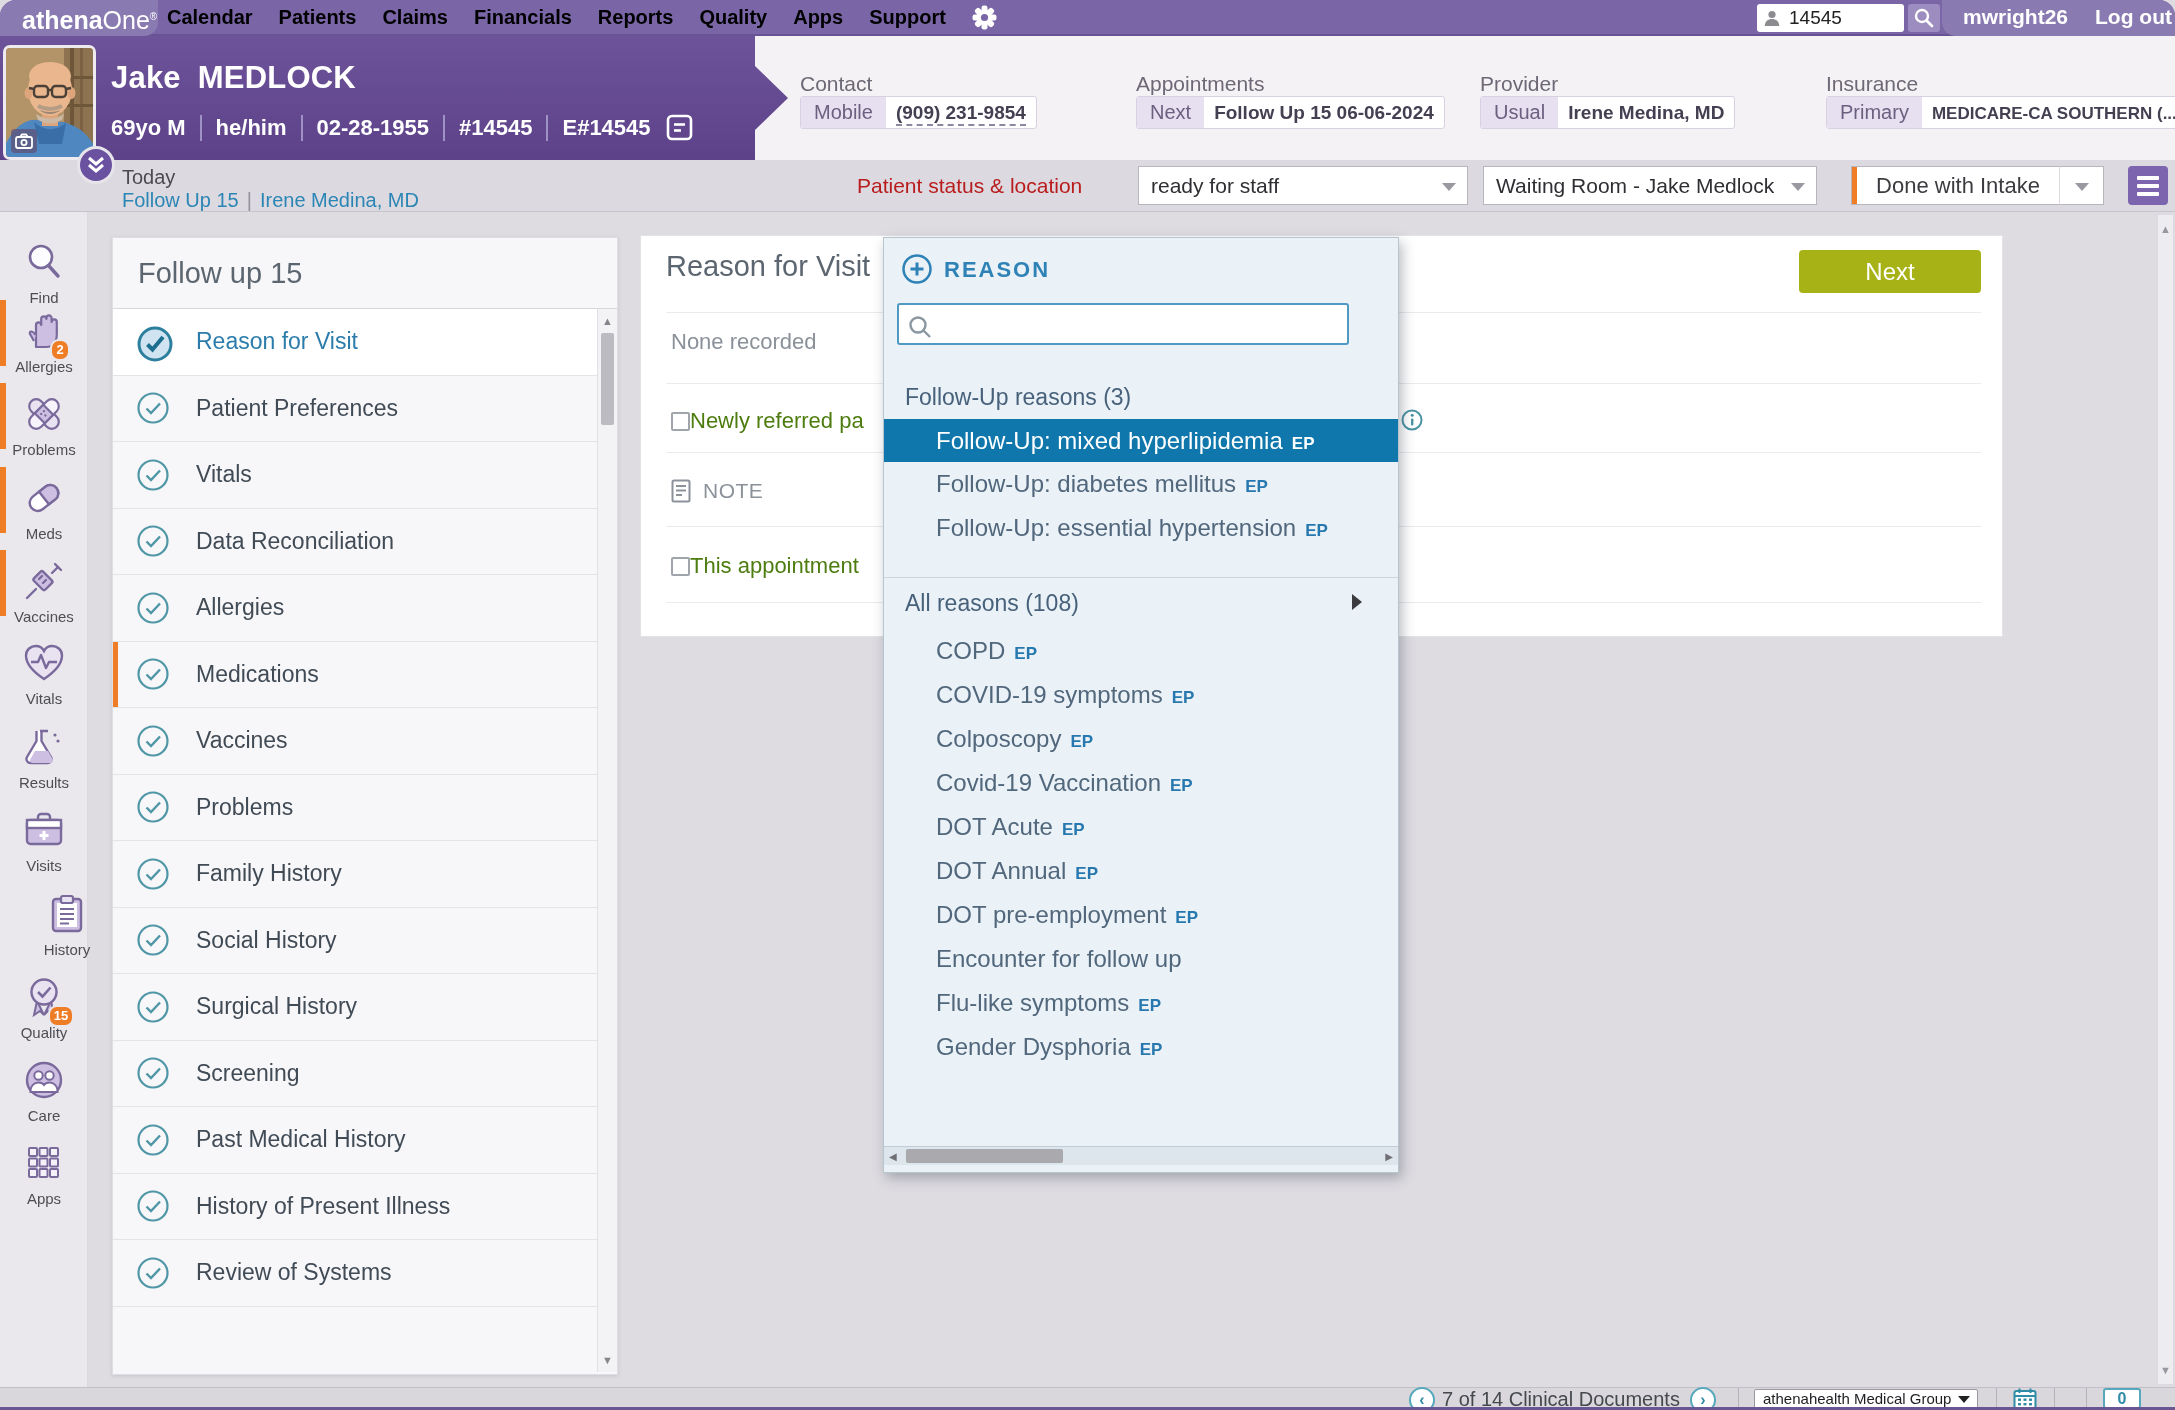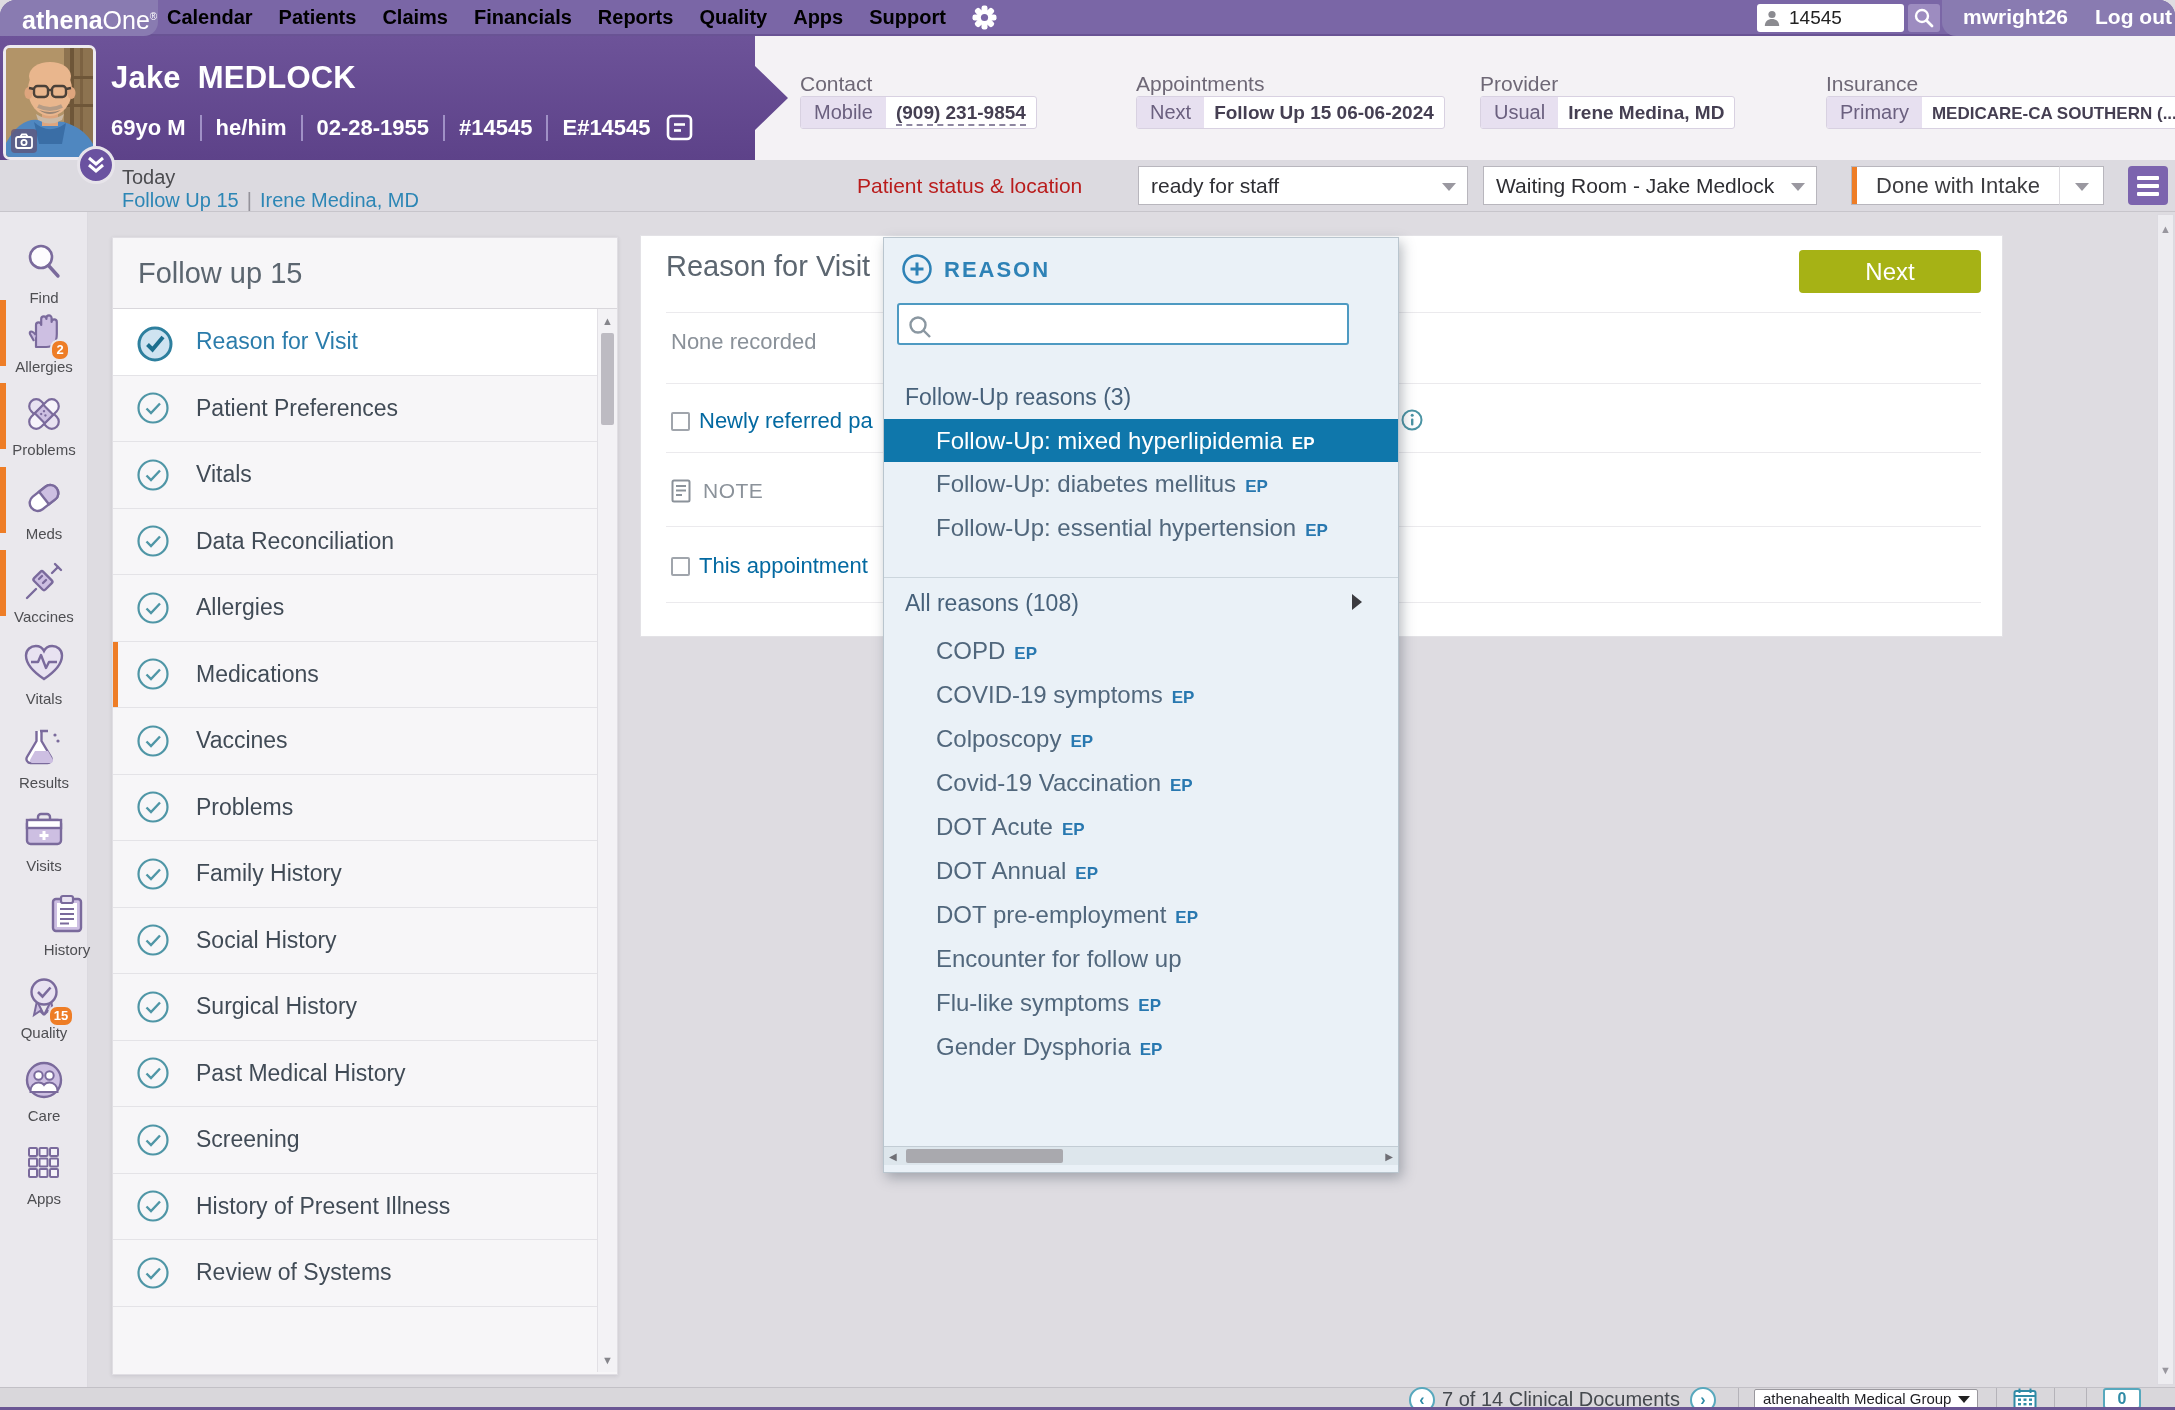--- a/index.html
+++ b/index.html
@@ -94,21 +94,21 @@
 
   
   .card{position:absolute;left:640px;top:235px;width:1363px;height:402px;background:#fff;border:1px solid #e3e2e6;}
   .card-title{position:absolute;left:25px;top:14px;font-size:29px;color:#5c6670;}
   .next-btn{position:absolute;left:1158px;top:14px;width:182px;height:43px;background:#a6b215;border-radius:4px;
             color:#fff;font-size:24px;text-align:center;line-height:43px;}
   .cdiv{position:absolute;left:25px;width:1315px;height:1px;background:#ebeaed;}
   .none-rec{position:absolute;left:30px;top:93px;font-size:22px;color:#8a9199;}
   .cbrow{position:absolute;left:30px;display:flex;align-items:center;}
   .cbox{width:19px;height:19px;border:2px solid #a0a5ac;border-radius:2px;background:#fff;}
-  .cblabel{margin-left:9px;font-size:22px;color:#0369a1;white-space:nowrap;}
+  .cblabel{margin-left:0;font-size:22px;color:#4d7c0f;white-space:nowrap;}
   .note-row{position:absolute;left:30px;top:243px;display:flex;align-items:center;color:#8b929a;}
   .note-label{margin-left:12px;font-size:21px;letter-spacing:.5px;}
   .info-ic{position:absolute;left:760px;top:173px;}
 
   
   .popup{position:absolute;left:883px;top:237px;width:516px;height:936px;background:#eaf1f7;
          border:1px solid #b9c5ce;box-shadow:3px 5px 12px rgba(50,60,75,.35);}
   .pop-plus{position:absolute;left:17px;top:15px;}
   .pop-reason{position:absolute;left:60px;top:19px;font-size:22px;font-weight:600;color:#2e82b6;letter-spacing:2px;}
   .pop-search{position:absolute;left:13px;top:65px;width:452px;height:42px;background:#fff;border:2px solid #4e9ac2;border-radius:3px;}
@@ -516,28 +516,28 @@
               <circle cx="17" cy="17" r="14.5" fill="none" stroke="#4f96a6" stroke-width="2.2"></circle>
               <polyline points="10.5,17.5 15,22 24,12.5" fill="none" stroke="#4f96a6" stroke-width="2.4"></polyline>
             </svg></span>
       <span class="plabel">Surgical History</span>
         </div>
         <div class="prow">
           <span class="ck"><svg width="34" height="34" viewBox="0 0 34 34">
               <circle cx="17" cy="17" r="14.5" fill="none" stroke="#4f96a6" stroke-width="2.2"></circle>
               <polyline points="10.5,17.5 15,22 24,12.5" fill="none" stroke="#4f96a6" stroke-width="2.4"></polyline>
             </svg></span>
+      <span class="plabel">Screening</span>
+        </div>
+        <div class="prow">
+          <span class="ck"><svg width="34" height="34" viewBox="0 0 34 34">
+              <circle cx="17" cy="17" r="14.5" fill="none" stroke="#4f96a6" stroke-width="2.2"></circle>
+              <polyline points="10.5,17.5 15,22 24,12.5" fill="none" stroke="#4f96a6" stroke-width="2.4"></polyline>
+            </svg></span>
       <span class="plabel">Past Medical History</span>
-        </div>
-        <div class="prow">
-          <span class="ck"><svg width="34" height="34" viewBox="0 0 34 34">
-              <circle cx="17" cy="17" r="14.5" fill="none" stroke="#4f96a6" stroke-width="2.2"></circle>
-              <polyline points="10.5,17.5 15,22 24,12.5" fill="none" stroke="#4f96a6" stroke-width="2.4"></polyline>
-            </svg></span>
-      <span class="plabel">Screening</span>
         </div>
         <div class="prow">
           <span class="ck"><svg width="34" height="34" viewBox="0 0 34 34">
               <circle cx="17" cy="17" r="14.5" fill="none" stroke="#4f96a6" stroke-width="2.2"></circle>
               <polyline points="10.5,17.5 15,22 24,12.5" fill="none" stroke="#4f96a6" stroke-width="2.4"></polyline>
             </svg></span>
       <span class="plabel">History of Present Illness</span>
         </div>
         <div class="prow">
           <span class="ck"><svg width="34" height="34" viewBox="0 0 34 34">

